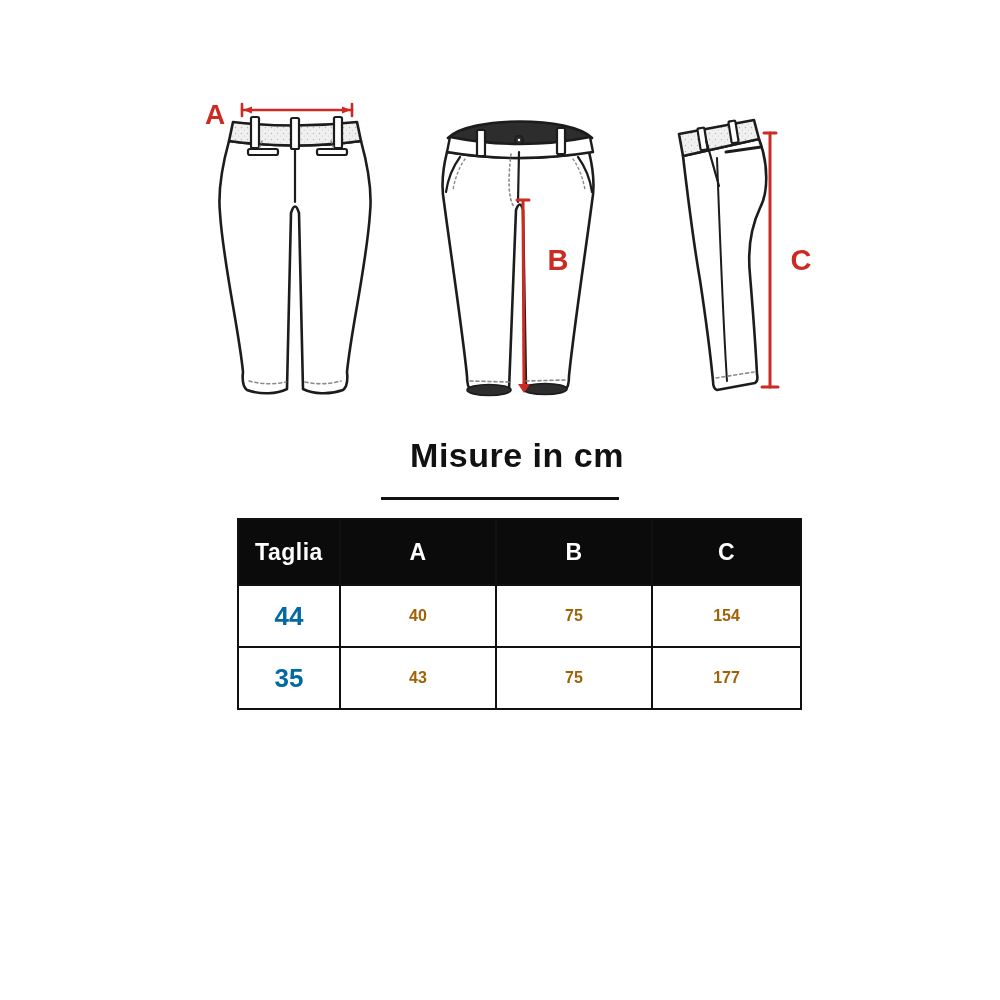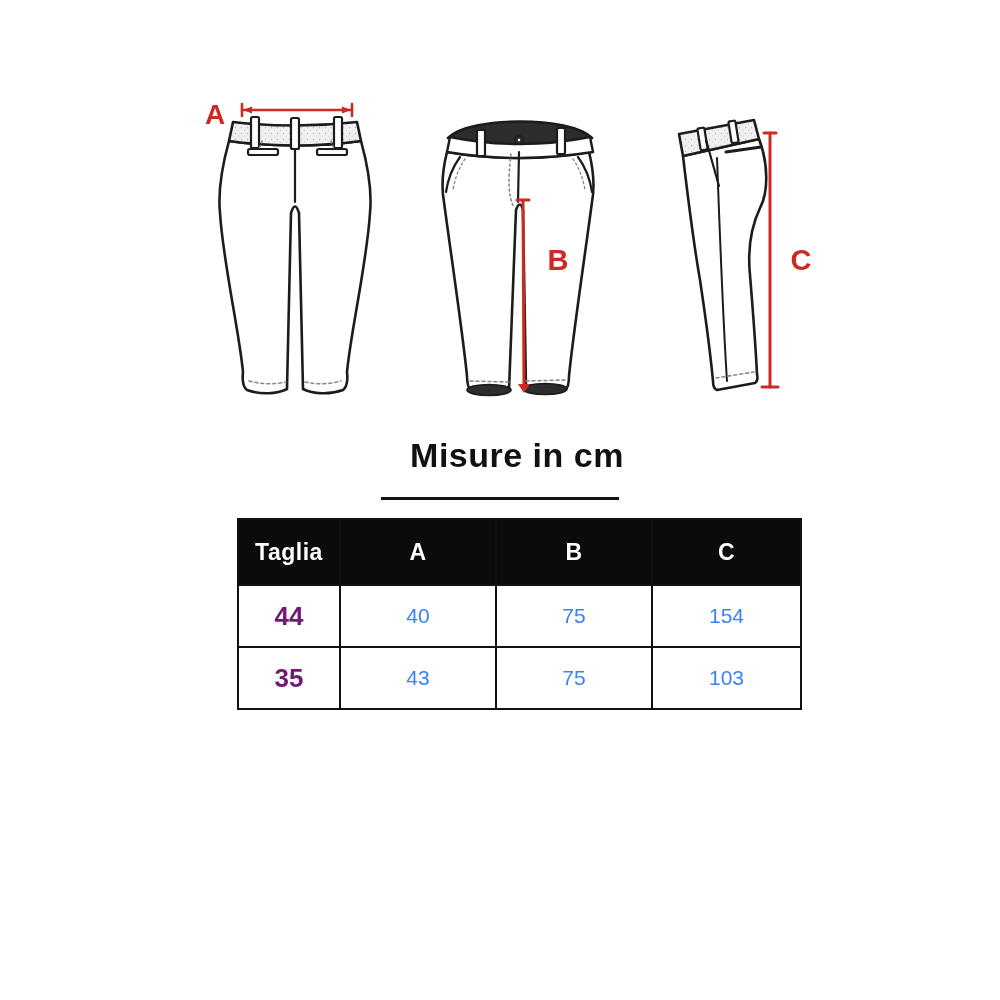--- a/index.html
+++ b/index.html
@@ -20,23 +20,23 @@
     position:absolute;left:237px;top:518px;width:563px;
     border-collapse:collapse;table-layout:fixed;border-radius:17px;
   }
   table.size-table th{
     background:#0b0b0b;color:#fff;height:62px;
     font-size:23px;font-weight:700;text-align:center;
     border:2px solid #111;letter-spacing:0.5px;
   }
   table.size-table td{
     background:#fff;height:58px;text-align:center;vertical-align:middle;
-    border:2px solid #111;font-size:21px;font-weight:400;color:#3b82f6;
-  }
-  table.size-table td.size-cell{font-size:26px;font-weight:800;color:#701a75;}
+    border:2px solid #111;font-size:16px;font-weight:700;color:#a16207;
+  }
+  table.size-table td.size-cell{font-size:26px;font-weight:800;color:#0369a1;}
   .mlabel{font-family:"Liberation Sans", sans-serif;font-weight:800;fill:#cc2b24;}
 </style>
 </head>
 <body>
 
 <div class="canvas">
 
   <svg class="figures" width="1000" height="440" viewBox="0 0 1000 440">
     <defs>
       <pattern id="stipple" width="6" height="6" patternUnits="userSpaceOnUse">
@@ -197,18 +197,18 @@
       <tr>
         <td class="size-cell">44</td>
         <td>40</td>
         <td>75</td>
         <td>154</td>
       </tr>
       <tr>
         <td class="size-cell">35</td>
         <td>43</td>
         <td>75</td>
-        <td>103</td>
+        <td>177</td>
       </tr>
     </tbody>
   </table>
 
 </div>
 
 </body></html>

